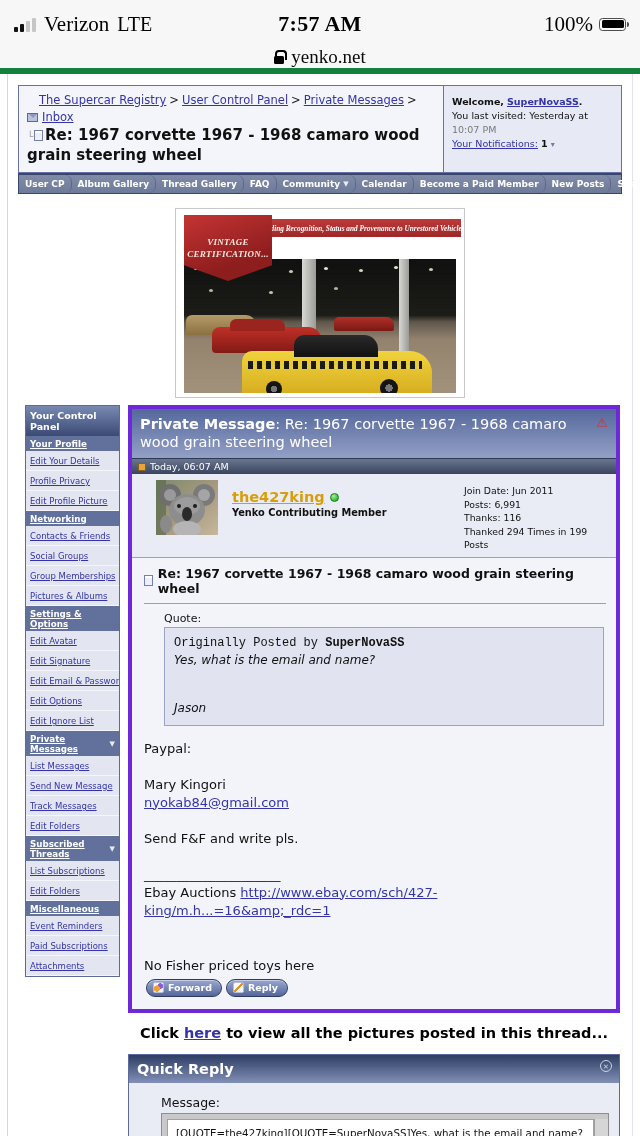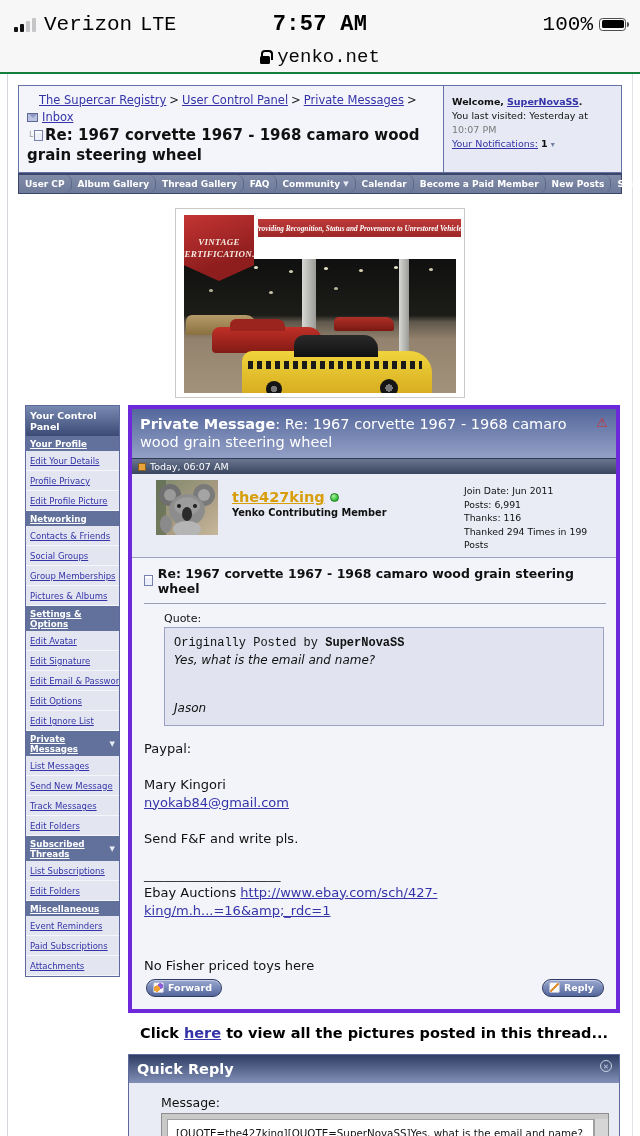--- a/index.html
+++ b/index.html
@@ -1,20 +1,20 @@
 <!DOCTYPE html>
 <html><head>
 <meta charset="utf-8">
 <style>
   * { margin:0; padding:0; box-sizing:border-box; }
   html,body { width:640px; }
   body { height:1136px; overflow:hidden; background:#fff; font-family:"DejaVu Sans", sans-serif; }
 
   
-  .statusbar { height:74px; background:#F7F7F7; border-bottom:2px solid #15803d; font-family:Liberation Mono, monospace; }
+  .statusbar { height:74px; background:#F7F7F7; border-bottom:6px solid #15803d; font-family:Liberation Serif, serif; }
   .sb-row1 { display:flex; align-items:center; height:42px; padding:6px 14px 0 14px; }
   .sb-left { display:flex; align-items:center; gap:8px; width:230px; }
   .sig { display:flex; align-items:flex-end; gap:2px; height:16px; }
   .sig span { width:4px; border-radius:1px; background:#C6C6C8; display:block; }
   .sig .on { background:#111; }
   .sig .b1{height:5px;} .sig .b2{height:8px;} .sig .b3{height:11px;} .sig .b4{height:14px;}
   .carrier { font-size:21px; color:#000; }
   .net { font-size:20px; color:#000; }
   .sb-time { flex:1; text-align:center; font-size:22px; font-weight:700; color:#000; letter-spacing:.3px; }
   .sb-right { width:230px; display:flex; align-items:center; justify-content:flex-end; gap:6px; }
@@ -49,21 +49,21 @@
   .notif-ico { display:inline-block; color:#6f7fa0; font-size:8px; text-decoration:none; }
 
   
   .navbar { margin-left:10px; width:604px; border:1px solid #394669; border-top:2px solid #394669; background:linear-gradient(#808BA8,#6E7A99); display:flex; }
   .nav-item { flex:0 0 auto; padding:4px 6px 4px; font-size:9px; font-weight:700; color:#fff; border-right:1px solid #5C688A; white-space:nowrap; display:flex; align-items:center; gap:3px; flex:1; justify-content:center;border-radius:7px; }
   .nav-item:last-child { border-right:none; }
   .dd-arrow { font-size:7px; color:#E8ECF6; }
 
   
   .banner { width:290px; height:190px; margin:14px auto 0; position:relative; background:#fff; border:1px solid #C9C9C9; overflow:hidden; }
-  .ribbon { position:absolute; left:8px; top:6px; width:70px; height:66px; background:linear-gradient(160deg,#C43434,#8E1D1D 70%); clip-path:polygon(0 0,100% 0,100% 76%,50% 100%,0 76%); z-index:3; display:flex; flex-direction:column; align-items:center; justify-content:center; gap:2px; box-shadow:0 2px 4px rgba(0,0,0,.3); }
+  .ribbon { position:absolute; left:8px; top:6px; width:88px; height:66px; background:linear-gradient(160deg,#C43434,#8E1D1D 70%); clip-path:polygon(0 0,100% 0,100% 76%,50% 100%,0 76%); z-index:3; display:flex; flex-direction:column; align-items:center; justify-content:center; gap:2px; box-shadow:0 2px 4px rgba(0,0,0,.3); }
   .ribbon span { font-family:"Liberation Serif", serif; font-style:italic; font-weight:700; color:#F6E9E0; font-size:9px; letter-spacing:.3px; }
   .tagline { position:absolute; left:82px; right:3px; top:10px; height:18px; background:linear-gradient(#BD3A3A,#9E2727); display:flex; align-items:center; justify-content:center; }
   .tagline span { font-family:"Liberation Serif", serif; font-style:italic; font-weight:700; color:#fff; font-size:7.3px; white-space:nowrap; }
   .banner-photo { position:absolute; left:8px; right:8px; top:50px; bottom:4px; background:linear-gradient(#101010 0%, #1c1c18 42%, #5f574b 47%, #93836e 60%, #a3927b 100%); overflow:hidden; }
   .ph-lights { position:absolute; left:10px; top:8px; width:4px; height:3px; background:#e8e4c8; box-shadow:30px 2px #d8d4b8, 60px -1px #e8e4c8, 95px 3px #cfcbb0, 130px 0 #e8e4c8, 165px 2px #d8d4b8, 200px -1px #e8e4c8, 235px 1px #cfcbb0, 15px 22px #b8b49a, 75px 24px #c8c4a8, 140px 20px #b8b49a, 205px 23px #c8c4a8; border-radius:50%; }
   .ph-pillar { position:absolute; width:14px; top:0; bottom:30px; background:linear-gradient(90deg,#d8d8d4,#9a9a96); }
   .ph-pillar.p1 { left:118px; } .ph-pillar.p2 { left:215px; width:10px; }
   .ph-car { position:absolute; border-radius:8px 14px 4px 4px; }
   .car-tan { left:2px; bottom:58px; width:70px; height:20px; background:linear-gradient(#b59a6a,#8a713f); border-radius:6px 10px 2px 2px; }
   .car-red1 { left:28px; bottom:40px; width:110px; height:26px; background:linear-gradient(#c03028,#821a14); }
@@ -108,21 +108,21 @@
   .post-hr { border:none; border-top:1px solid #999FB8; margin:7px 0 8px; }
   .quote-label { font-size:11px; color:#111; margin-left:20px; margin-bottom:2px; }
   .quote-box { margin:0 2px 0 20px; background:#E1E4F0; border:1px solid #9BA3C4; padding:7px 9px 9px; font-size:12px; color:#111; min-height:96px; }
   .quote-origin { line-height:17px;font-family:Liberation Mono, monospace; }
   .quote-text { font-style:italic; line-height:17px; }
   .quote-sign { font-style:italic; margin-top:31px; line-height:16px; }
   .msg { font-size:13px; color:#111; line-height:18px; }
   .msg .gap { margin-bottom:18px; }
   .sig-sep { color:#222; letter-spacing:0; }
   .sig-line a { overflow-wrap:anywhere; }
-  .btn-row { display:flex; justify-content:space-between; gap:10px; padding:4px 2px 6px; }
+  .btn-row { display:flex; justify-content:flex-start; gap:4px; padding:4px 2px 6px; }
   .pillbtn { display:inline-flex; align-items:center; gap:4px; padding:2px 9px 3px 6px; border-radius:10px; border:1px solid #2D3B62; background:linear-gradient(#9AA8D0,#54679C); color:#fff; font-weight:700; font-size:9.5px; box-shadow:inset 0 1px 0 #C3CCE4; }
   .ico-btn { width:11px; height:11px; border-radius:2px; background:#F4F4F8; border:1px solid #B8BED6; display:inline-block; }
   .ico-fwd { background:radial-gradient(circle at 32% 62%, #F0A030 0 36%, rgba(0,0,0,0) 40%), radial-gradient(circle at 70% 34%, #8C5BD8 0 30%, rgba(0,0,0,0) 34%), #F4F4F8; }
   .ico-rep { background:linear-gradient(135deg, rgba(0,0,0,0) 0 42%, #E09030 42% 60%, rgba(0,0,0,0) 60%), #F8F8F8; }
 
   
   .pics-line { width:492px; margin:12px 0 0 120px; text-align:center; font-size:14.5px; font-weight:700; color:#000; }
   .pics-line a { font-weight:700; }
 
   

